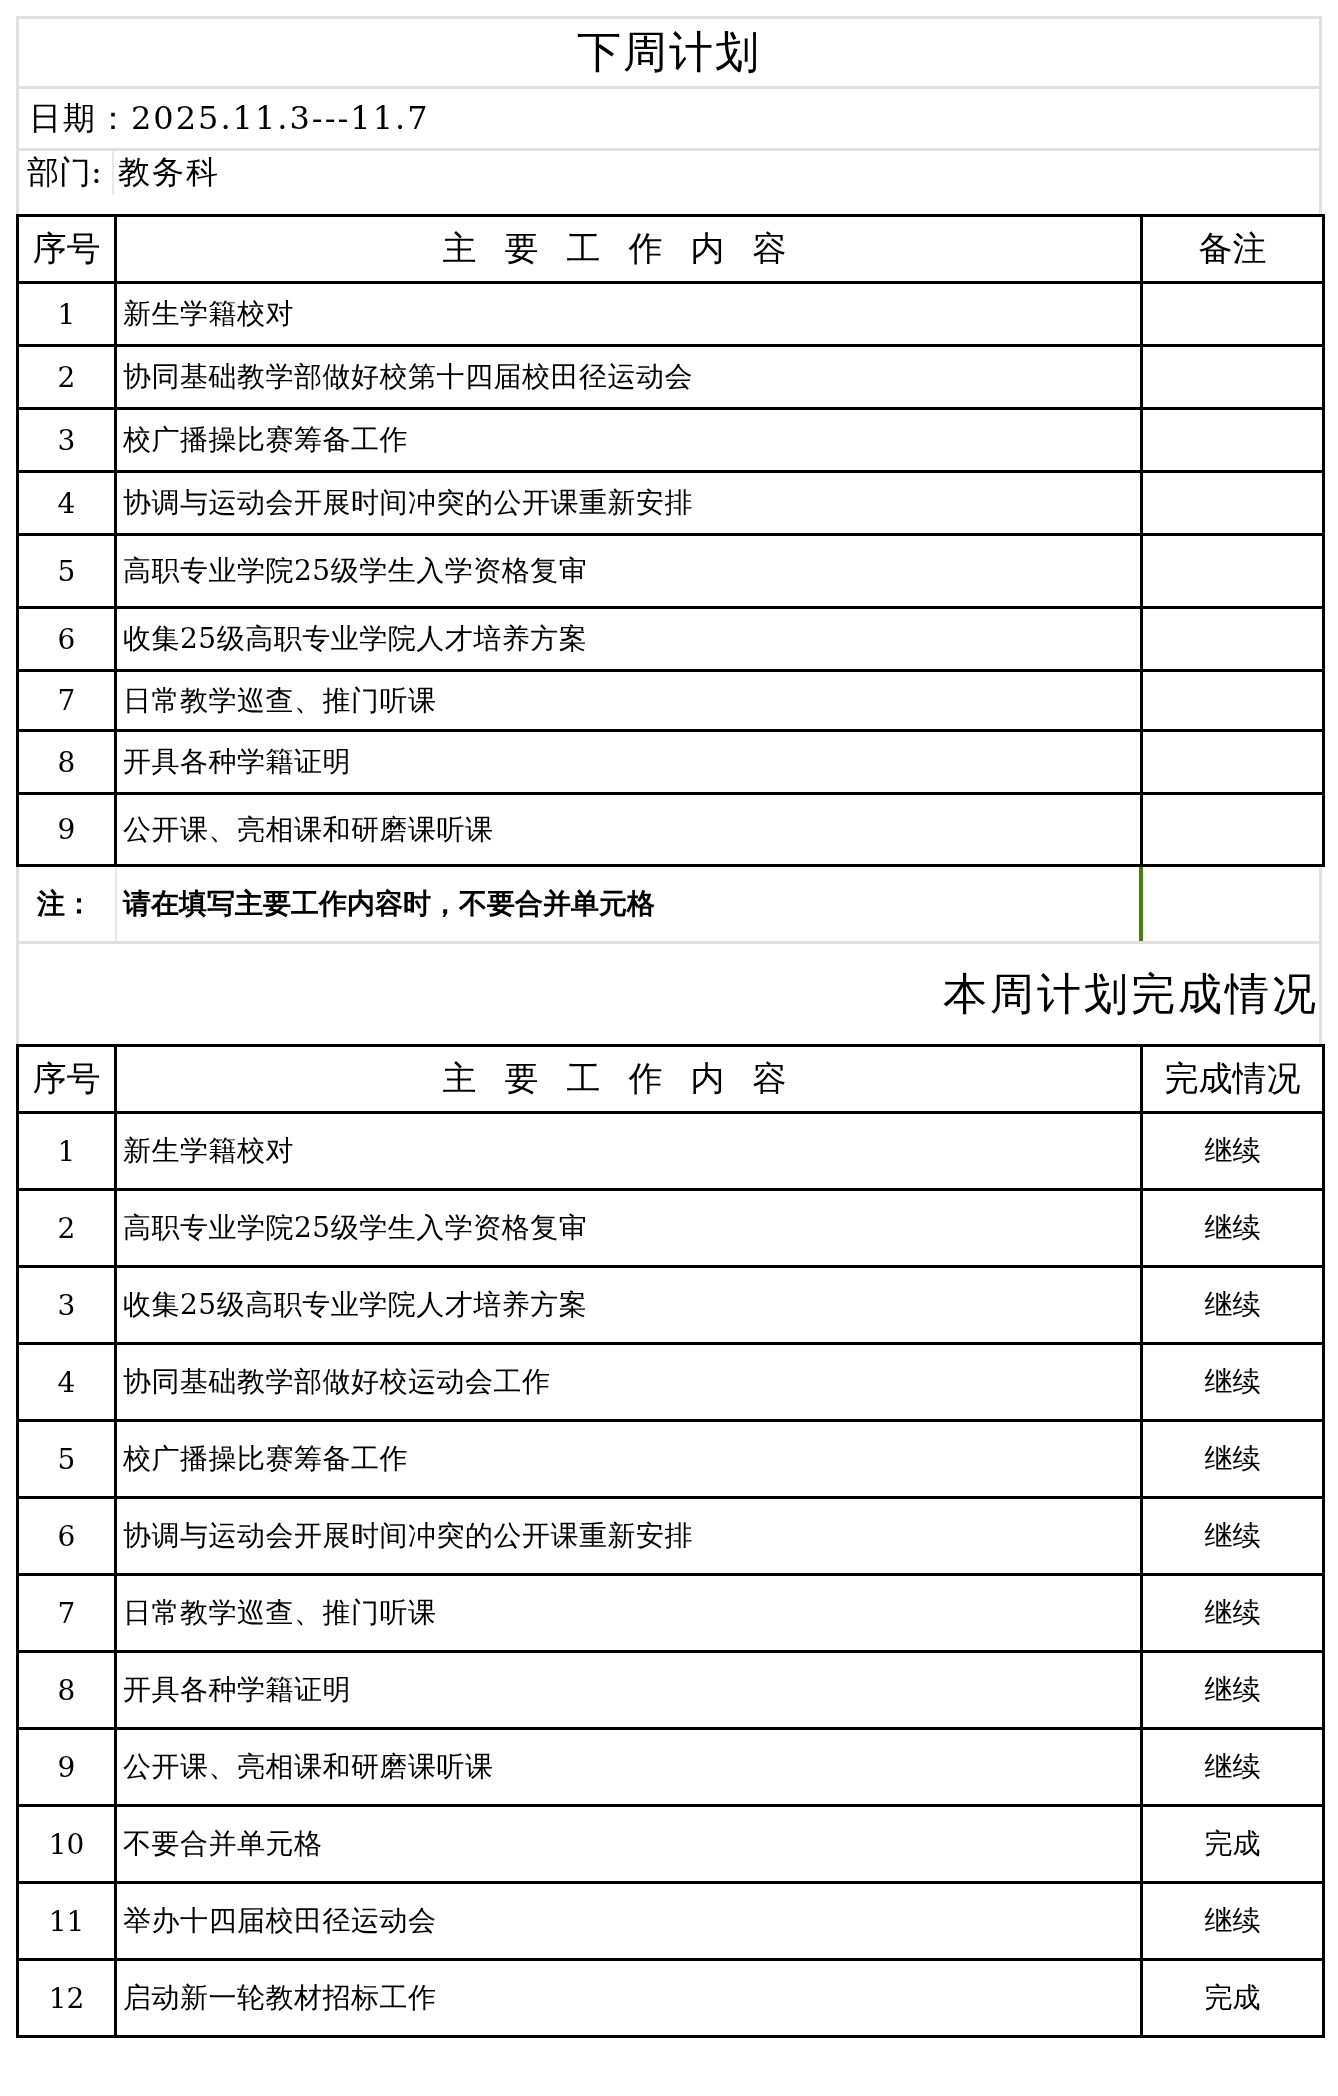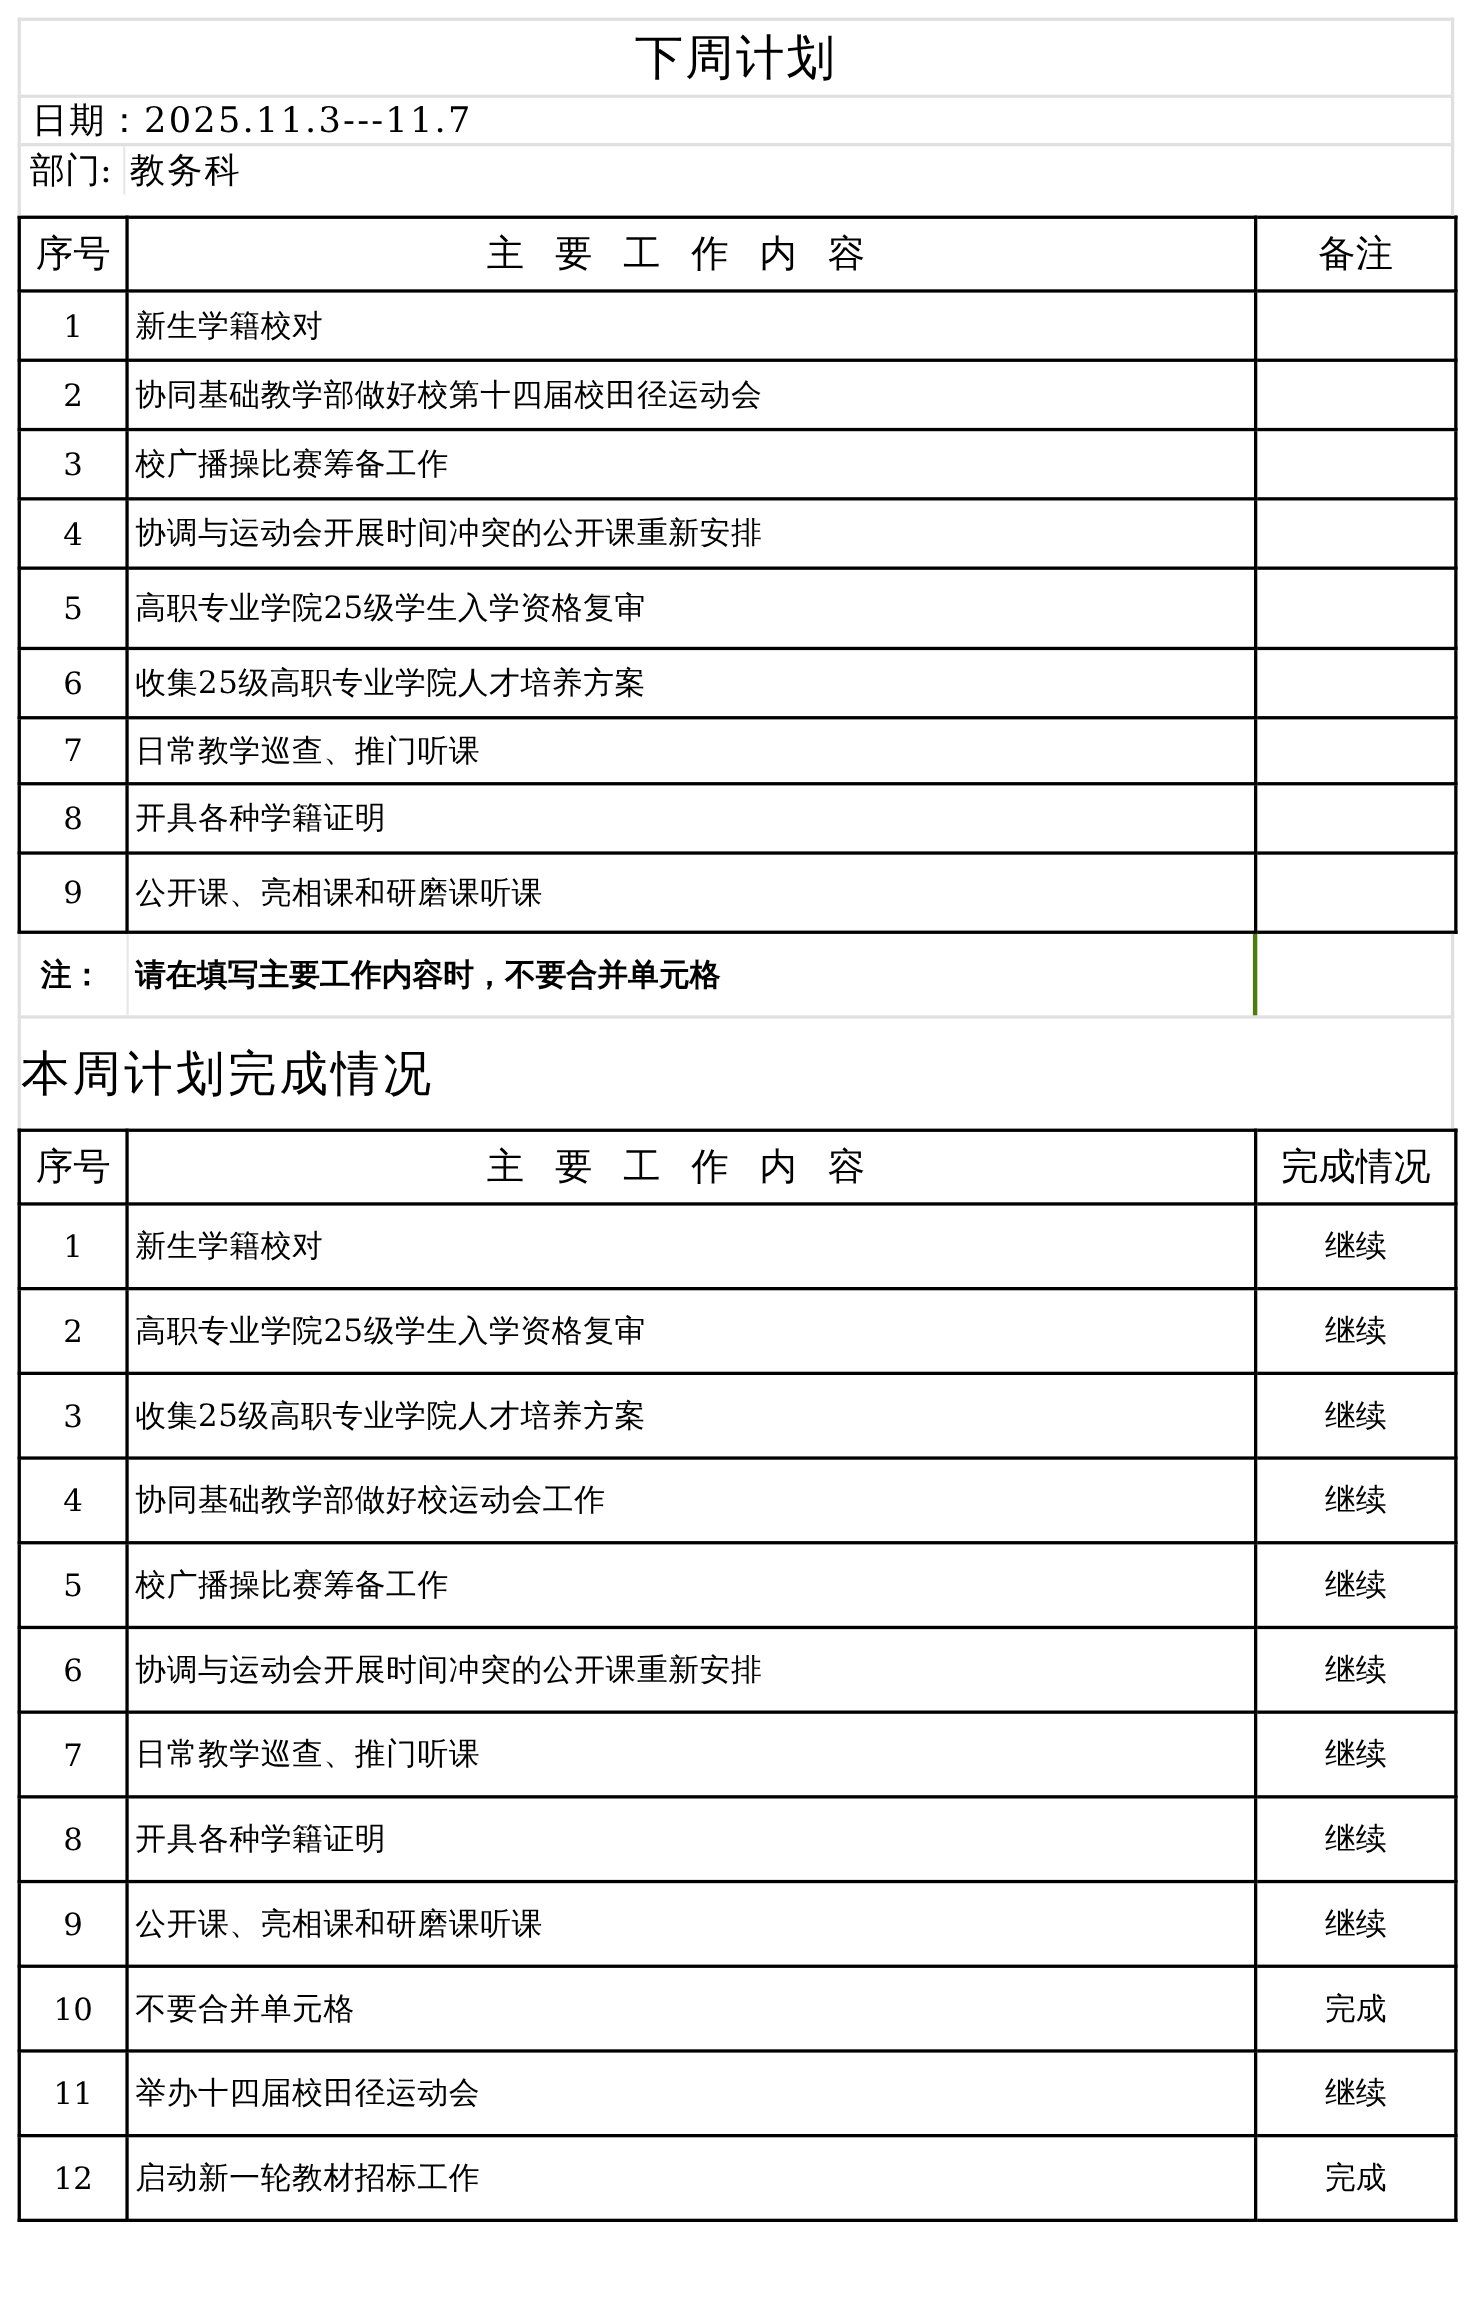--- a/index.html
+++ b/index.html
@@ -3,21 +3,21 @@
   <meta charset="utf-8">
   <style>
     html, body { margin: 0; padding: 0; background: #ffffff; }
     body { width: 1338px; height: 2096px; position: relative; overflow: hidden;
            font-family: "DejaVu Serif", "Liberation Serif", serif; color: #000; }
     .sheet { position: absolute; left: 16px; top: 16px; width: 1306px; }
     .grey-row { position: relative; box-sizing: border-box; border-top: 3px solid #e0e0e0;
                 border-left: 3px solid #e0e0e0; border-right: 3px solid #e0e0e0; }
     .title-row { height: 70px; display: flex; align-items: center; justify-content: center;
                  font-size: 44px; letter-spacing: 2px; }
-    .info-row { height: 44px; display: flex; align-items: center; padding-left: 10px;
+    .info-row { height: 62px; display: flex; align-items: center; padding-left: 10px;
                 font-size: 32px; letter-spacing: 2px; }
     .dept-row { height: 66px; display: flex; align-items: flex-start; font-size: 32px; }
     .dept-row .lbl { width: 95px; display: flex; align-items: center; padding-left: 8px;
                      border-right: 2px solid #e8e8e8; box-sizing: border-box; }
     .dept-row .val { display: flex; align-items: center; padding-left: 4px; letter-spacing: 2px; }
     table.grid { border-collapse: collapse; width: 1306px; table-layout: fixed; }
     table.grid td, table.grid th { border: 3px solid #000; padding: 0; font-weight: normal; }
     col.c1 { width: 98px; } col.c2 { width: 1026px; } col.c3 { width: 182px; }
     th { font-size: 34px; height: 64px; }
     th.main { letter-spacing: 28px; }
@@ -27,21 +27,21 @@
     .t1 tr.r66 td { height: 60px; } .t1 tr.r72 td { height: 69px; } .t1 tr.r62 td { height: 57px; }
     .t1 tr.r74 td { height: 70px; }
     .t2 tr.row td { height: 74px; }
     .note-row { height: 77px; display: flex; align-items: stretch; font-weight: bold; font-size: 28px;
                 border-bottom: 3px solid #e0e0e0; box-sizing: border-box;
                 border-left: 3px solid #e0e0e0; border-right: 3px solid #e0e0e0; }
     .note-row .lbl { width: 98px; display: flex; align-items: center; padding-left: 18px;
                      border-right: 2px solid #e8e8e8; box-sizing: border-box; }
     .note-row .val { width: 1026px; display: flex; align-items: center; padding-left: 6px;
                      box-sizing: border-box; border-right: 4px solid #4d7c0f; }
-    .section-title { height: 100px; display: flex; align-items: center; justify-content: flex-start;
+    .section-title { height: 100px; display: flex; align-items: center; justify-content: flex-end;
                      font-size: 44px; letter-spacing: 3px; border-left: 3px solid #e0e0e0;
                      border-right: 3px solid #e0e0e0; box-sizing: border-box; }
   </style>
 </head>
 <body>
 
 <div class="sheet">
 
   <div class="grey-row title-row">
     <span>下周计划</span>

